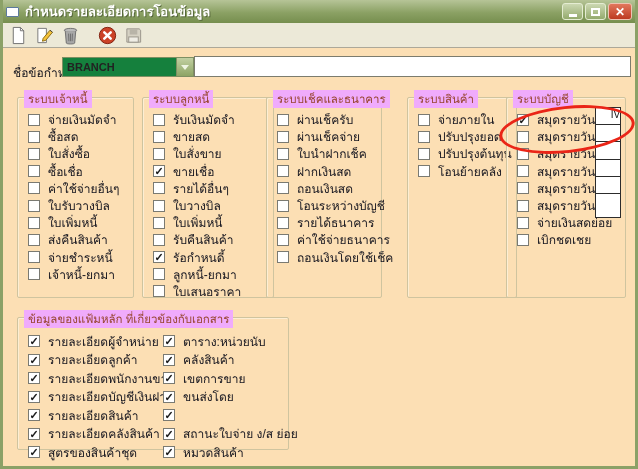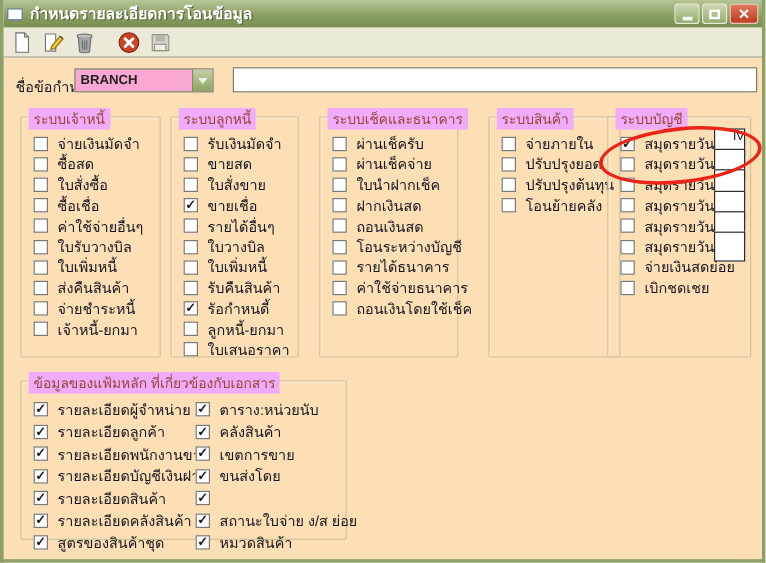--- a/index.html
+++ b/index.html
@@ -31,22 +31,22 @@
   .toolbar{
     height:25px;background:#ece9d8;border-bottom:1px solid #aca899;
     display:flex;align-items:center;padding:1px 4px;gap:3px;
   }
   .tb-btn{width:23px;height:21px;display:flex;align-items:center;justify-content:center;background:transparent;border:none;padding:0;}
   .tb-btn svg{width:19px;height:19px;display:block;}
   .tb-gap{width:8px;}
   
   .lbl-static{position:absolute;font-size:12px;color:#14141e;white-space:nowrap;}
   .combo{
-    position:absolute;left:59px;top:57px;width:116px;height:20px;
-    background:#f9a8d4;border:1px solid #7e8f62;display:flex;align-items:center;
+    position:absolute;left:59px;top:57px;width:132px;height:20px;
+    background:#15803d;border:1px solid #7e8f62;display:flex;align-items:center;
   }
   .combo-text{flex:1;font-size:11px;font-weight:bold;color:#222;padding-left:4px;}
   .combo-btn{width:17px;height:18px;background:linear-gradient(#c2d0a2,#8da465);border-left:1px solid #7e8f62;display:flex;align-items:center;justify-content:center;}
   .combo-arrow{width:0;height:0;border-left:4px solid transparent;border-right:4px solid transparent;border-top:5px solid #eef4e2;}
   .txt-field{
     position:absolute;left:191px;top:56px;width:437px;height:21px;
     background:#fff;border:1px solid #7c7c6e;font-size:12px;padding:0 4px;
     font-family:"Liberation Sans",sans-serif;
   }
   
@@ -64,21 +64,21 @@
     flex:0 0 auto;width:12px;height:12px;background:#fff;border:1px solid #7a7a72;
     margin-right:8px;font-size:11px;line-height:11px;text-align:center;
     color:#1c1c1c;font-weight:bold;
   }
   .row-lbl{font-size:12px;color:#14141e;white-space:nowrap;}
   .code-box{
     margin-left:auto;flex:0 0 auto;width:26px;height:25px;background:#fff;border:1px solid #2c2c2c;
     font-size:10px;line-height:14px;text-align:right;color:#111;margin-right:3px;
   }
   #grp-ap{left:14px;top:97px;width:117px;height:201px;}
-  #grp-ar{left:139px;top:97px;width:107px;height:201px;}
+  #grp-ar{left:139px;top:97px;width:132px;height:201px;}
   #grp-bank{left:263px;top:97px;width:116px;height:201px;}
   #grp-inv{left:404px;top:97px;width:110px;height:201px;}
   #grp-acc{left:503px;top:97px;width:120px;height:201px;}
   #grp-master{left:14px;top:317px;width:272px;height:133px;}
   #grp-master .rows{display:flex;padding-top:14px;}
   #grp-master .col{width:50%;}
   #grp-master .row{height:18.5px;}
   
   .annotation-ellipse{
     position:absolute;left:496px;top:106px;width:136px;height:47px;

